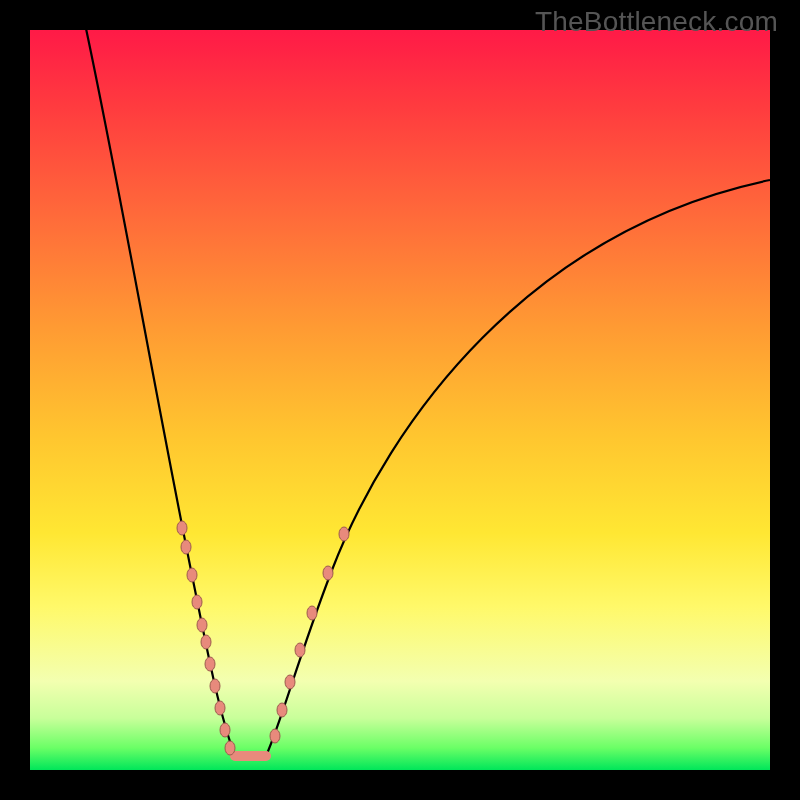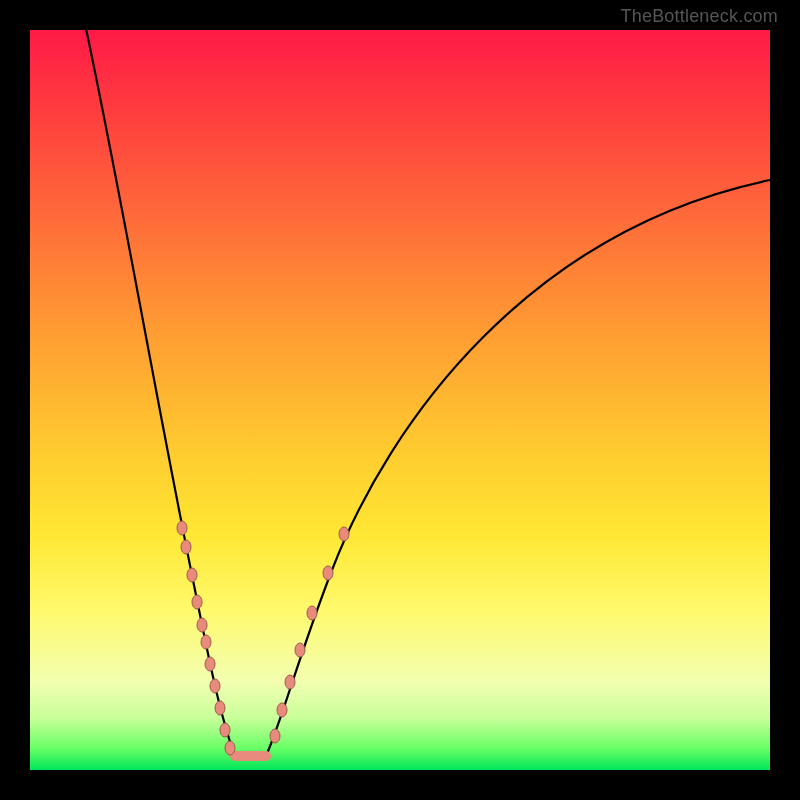--- a/index.html
+++ b/index.html
@@ -36,21 +36,21 @@
       #c8ff9a 93%,
       #6bff66 97%,
       #00e65a 100%
     );
   }
   .watermark {
     position: absolute;
     top: 6px;
     right: 22px;
     color: #555;
-    font-size: 18px;
+    font-size: 28px;
     font-weight: 400;
     letter-spacing: 0.2px;
     user-select: none;
   }
   svg.curve {
     position: absolute;
     left: 30px;
     top: 30px;
     width: 740px;
     height: 740px;

